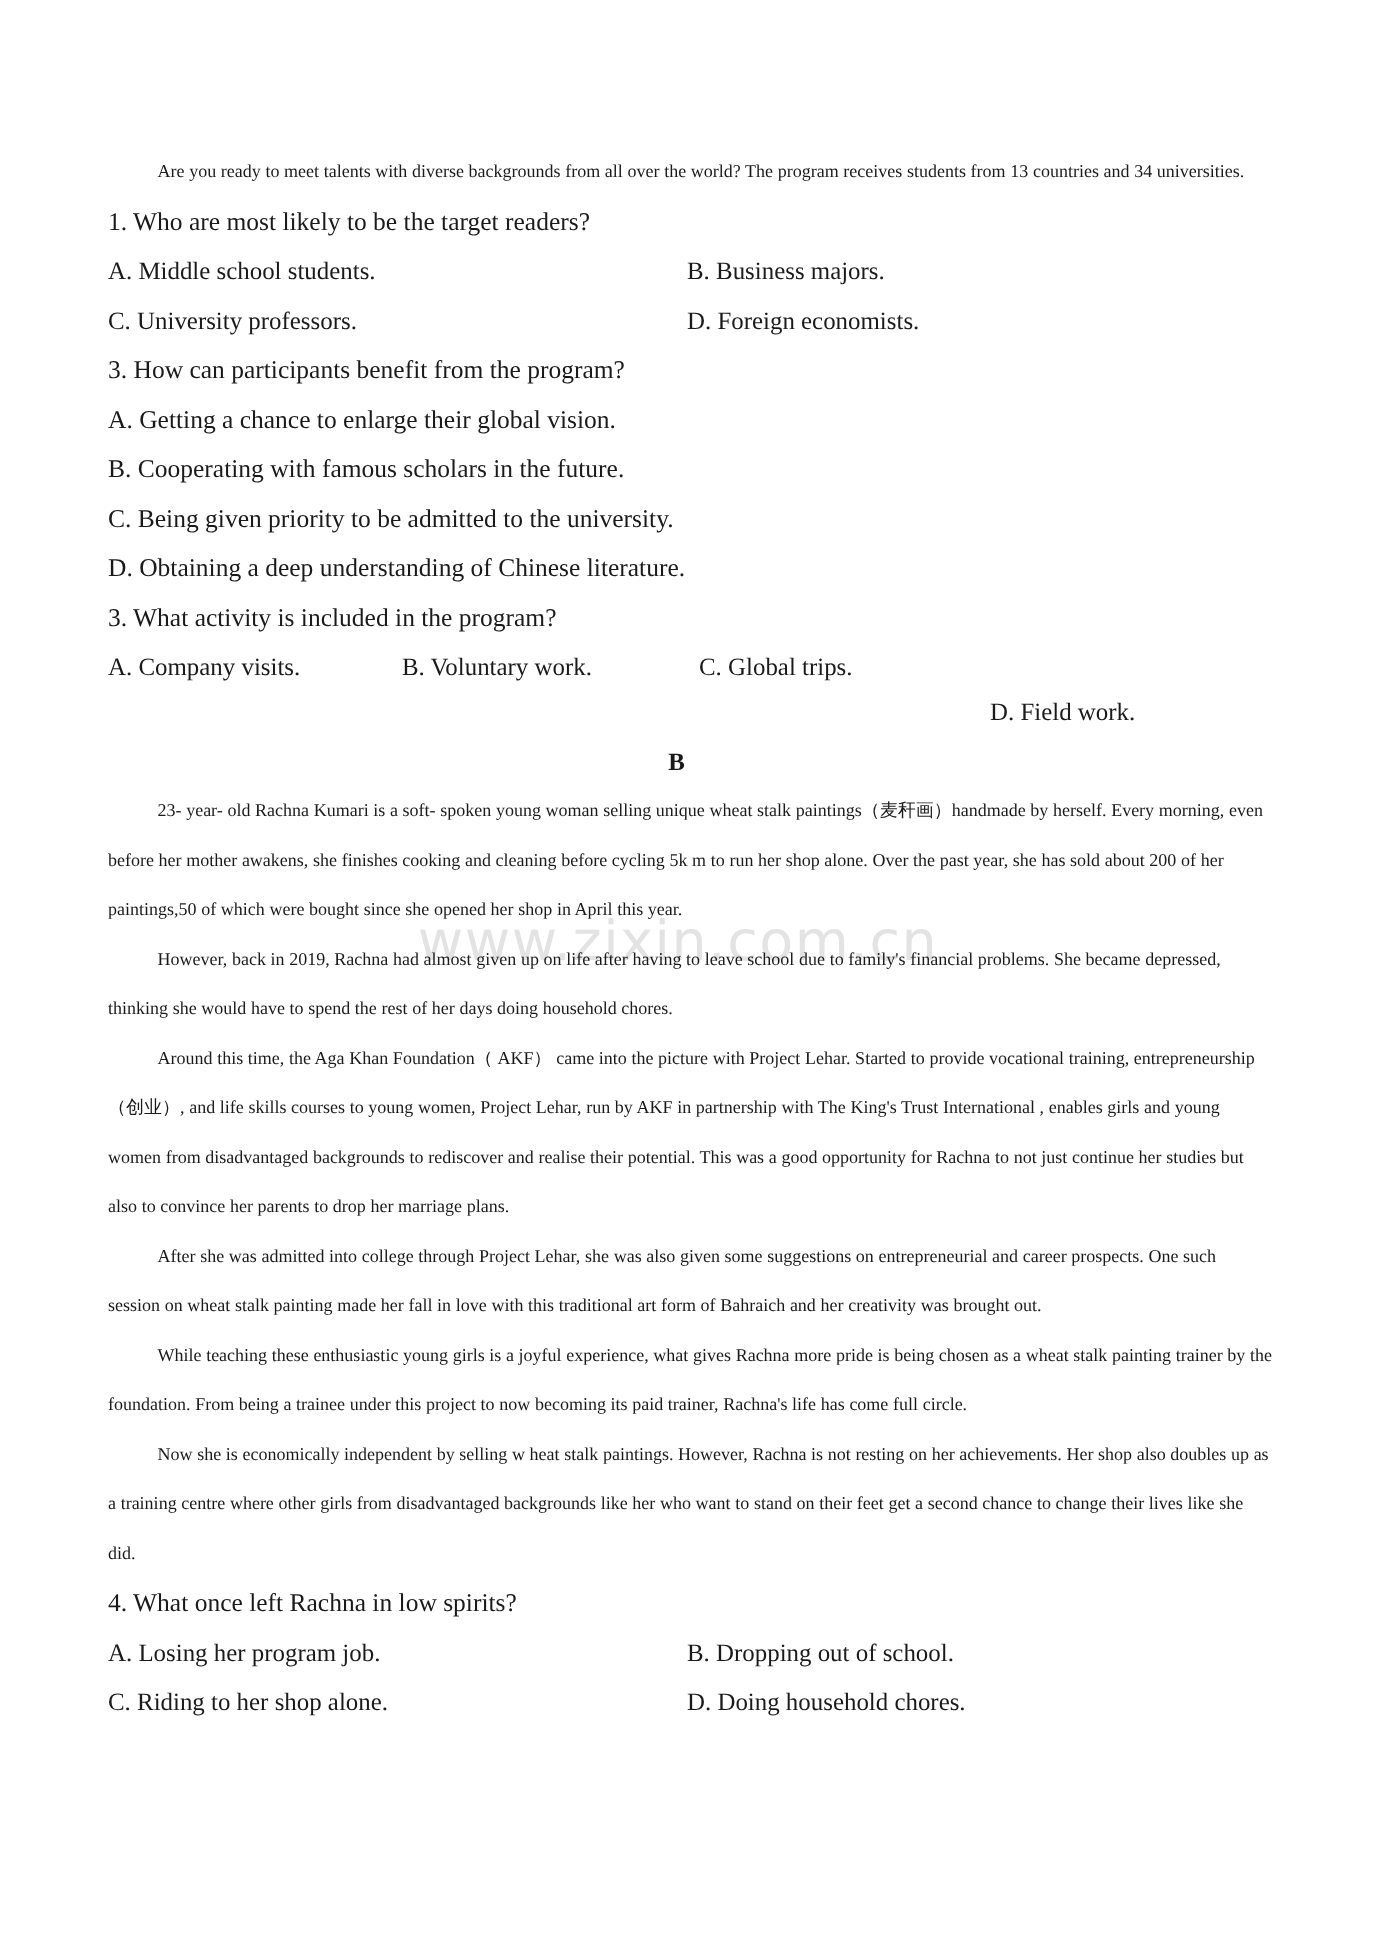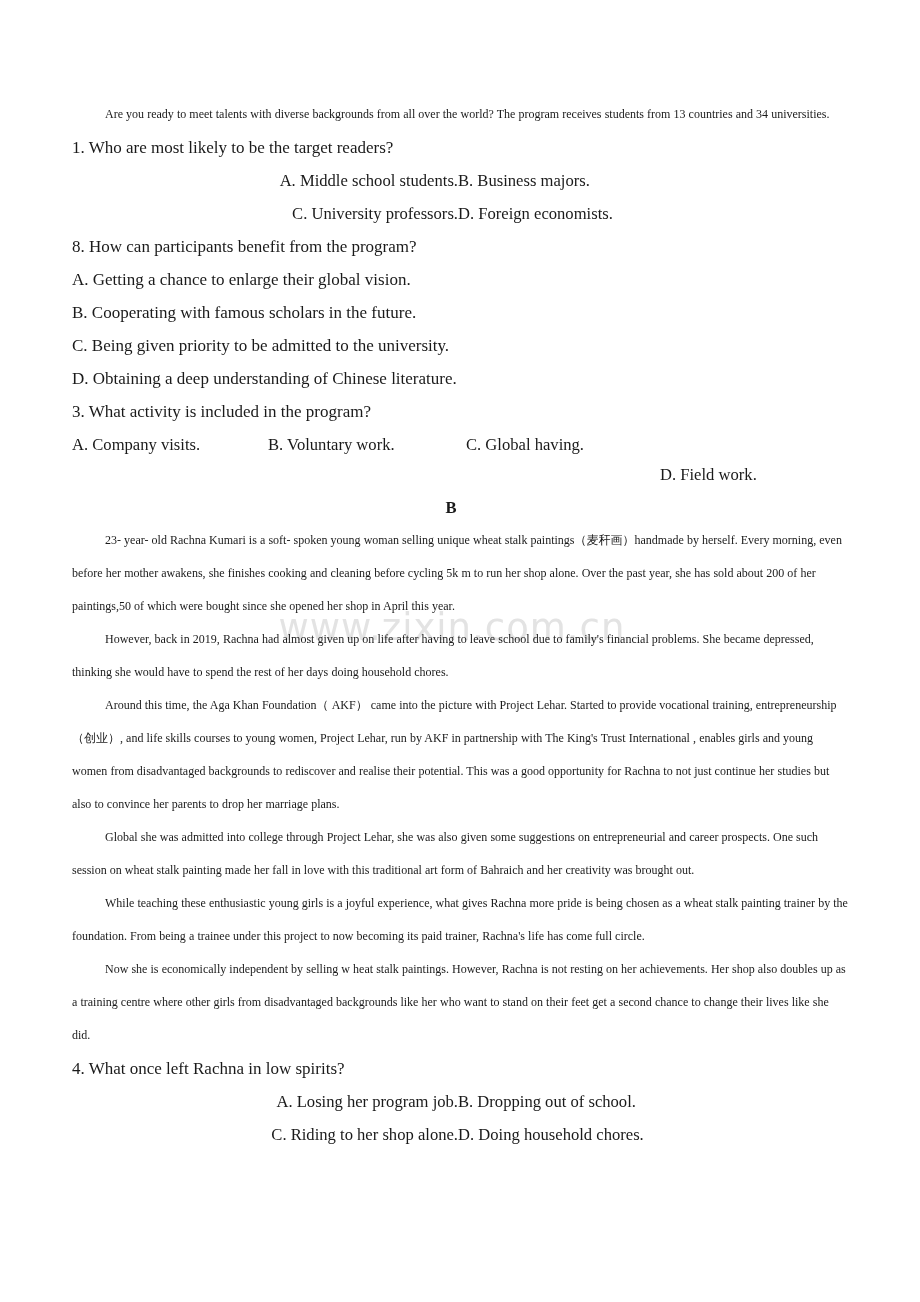--- a/index.html
+++ b/index.html
@@ -86,21 +86,21 @@
   
   .opt-row {
     display: flex;
     line-height: 33px;
     font-size: 16.6px;
   }
   .opt-row .cell {
     white-space: nowrap;
   }
   
-  .cols2 .cell:nth-child(1) { width: 386px; text-align: right; }
+  .cols2 .cell:nth-child(1) { width: 386px; }
   .cols2 .cell:nth-child(2) { width: 386px; }
   
   .cols4 .cell:nth-child(1) { width: 196px; }
   .cols4 .cell:nth-child(2) { width: 198px; }
   .cols4 .cell:nth-child(3) { width: 194px; }
   .cols4 .cell:nth-child(4) { width: 188px; margin-top: 30px; }
 </style>
 </head>
 <body>
 
@@ -115,40 +115,40 @@
     <p class="line">1. Who are most likely to be the target readers?</p>
     <div class="opt-row cols2">
       <span class="cell">A. Middle school students.</span>
       <span class="cell">B. Business majors.</span>
     </div>
     <div class="opt-row cols2">
       <span class="cell">C. University professors.</span>
       <span class="cell">D. Foreign economists.</span>
     </div>
 
-    <p class="line">8. How can participants benefit from the program?</p>
+    <p class="line">3. How can participants benefit from the program?</p>
     <p class="line">A. Getting a chance to enlarge their global vision.</p>
     <p class="line">B. Cooperating with famous scholars in the future.</p>
     <p class="line">C. Being given priority to be admitted to the university.</p>
     <p class="line">D. Obtaining a deep understanding of Chinese literature.</p>
 
     <p class="line">3. What activity is included in the program?</p>
     <div class="opt-row cols4">
       <span class="cell">A. Company visits.</span>
       <span class="cell">B. Voluntary work.</span>
-      <span class="cell">C. Global having.</span>
+      <span class="cell">C. Global trips.</span>
       <span class="cell">D. Field work.</span>
     </div>
 
     <p class="section-letter">B</p>
 
     <p class="para">23- year- old Rachna Kumari is a soft- spoken young woman selling unique wheat stalk paintings（麦秆画）handmade by herself. Every morning, even before her mother awakens, she finishes cooking and cleaning before cycling 5k m to run her shop alone. Over the past year, she has sold about 200 of her paintings,50 of which were bought since she opened her shop in April this year.</p>
     <p class="para">However, back in 2019, Rachna had almost given up on life after having to leave school due to family's financial problems. She became depressed, thinking she would have to spend the rest of her days doing household chores.</p>
     <p class="para">Around this time, the Aga Khan Foundation（ AKF） came into the picture with Project Lehar. Started to provide vocational training, entrepreneurship（创业）, and life skills courses to young women, Project Lehar, run by AKF in partnership with The King's Trust International , enables girls and young women from disadvantaged backgrounds to rediscover and realise their potential. This was a good opportunity for Rachna to not just continue her studies but also to convince her parents to drop her marriage plans.</p>
-    <p class="para">Global she was admitted into college through Project Lehar, she was also given some suggestions on entrepreneurial and career prospects. One such session on wheat stalk painting made her fall in love with this traditional art form of Bahraich and her creativity was brought out.</p>
+    <p class="para">After she was admitted into college through Project Lehar, she was also given some suggestions on entrepreneurial and career prospects. One such session on wheat stalk painting made her fall in love with this traditional art form of Bahraich and her creativity was brought out.</p>
     <p class="para">While teaching these enthusiastic young girls is a joyful experience, what gives Rachna more pride is being chosen as a wheat stalk painting trainer by the foundation. From being a trainee under this project to now becoming its paid trainer, Rachna's life has come full circle.</p>
     <p class="para">Now she is economically independent by selling w heat stalk paintings. However, Rachna is not resting on her achievements. Her shop also doubles up as a training centre where other girls from disadvantaged backgrounds like her who want to stand on their feet get a second chance to change their lives like she did.</p>
 
     <p class="line">4. What once left Rachna in low spirits?</p>
     <div class="opt-row cols2">
       <span class="cell">A. Losing her program job.</span>
       <span class="cell">B. Dropping out of school.</span>
     </div>
     <div class="opt-row cols2">
       <span class="cell">C. Riding to her shop alone.</span>

